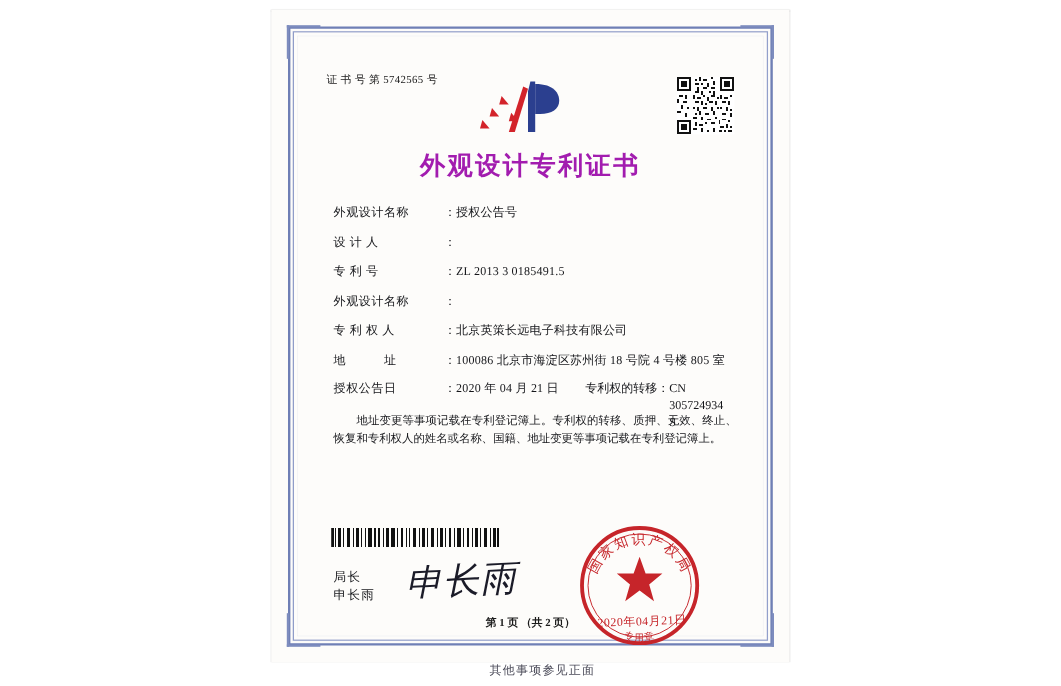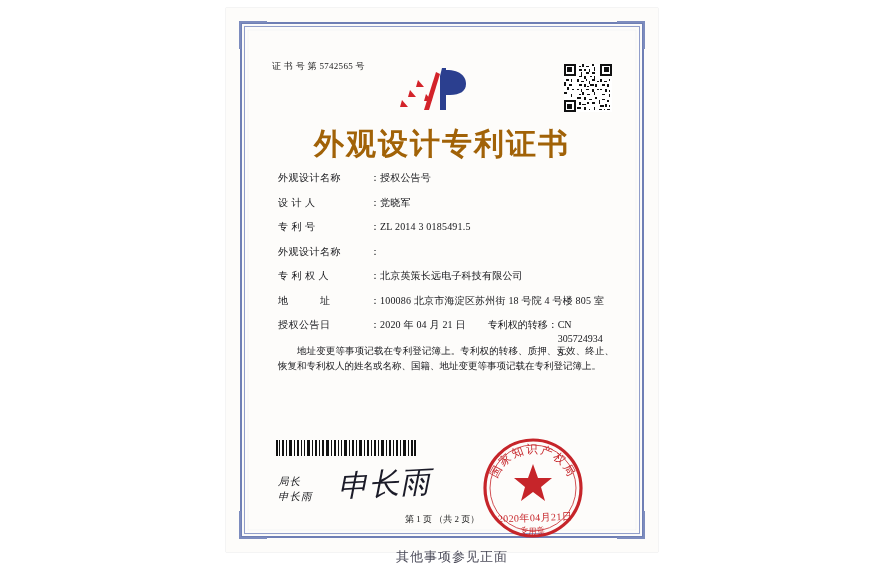--- a/index.html
+++ b/index.html
@@ -86,24 +86,24 @@
     height: 48px;
     background: #ffffff;
   }
 
   .title {
     position: absolute;
     left: 0;
     right: 0;
     top: 116px;
     text-align: center;
-    font-size: 30px;
+    font-size: 21px;
     font-weight: bold;
     letter-spacing: 2px;
-    color: #a16207;
+    color: #a21caf;
     font-family: "DejaVu Serif", "Liberation Serif", serif;
   }
 
   .fields {
     position: absolute;
     left: 52px;
     top: 163px;
     right: 48px;
     font-size: 10px;
     color: #15161a;
@@ -159,21 +159,20 @@
   }
 
   .sign-block {
     position: absolute;
     left: 52px;
     top: 466px;
     font-size: 10.5px;
     line-height: 15px;
     color: #15161a;
     letter-spacing: 1px;
-    font-style: italic;
   }
   .signature {
     position: absolute;
     left: 112px;
     top: 456px;
     font-size: 30px;
     color: #1b1b28;
     font-family: "DejaVu Serif", "Liberation Serif", serif;
     font-style: italic;
     letter-spacing: 1px;
@@ -201,28 +200,29 @@
   }
 
   .page-num {
     position: absolute;
     left: 0;
     right: 0;
     bottom: 26px;
     text-align: center;
     font-size: 9px;
     color: #1a1a1a;
+    font-weight: bold;
   }
   .footer-note {
     position: absolute;
     left: 0;
     right: 0;
     bottom: 6px;
     text-align: center;
-    font-size: 13px;
+    font-size: 10px;
     color: #4a4a58;
     letter-spacing: 1px;
     padding-left: 20px;
   }
   .guilloche {
     position: absolute;
     left: 16px;
     right: 16px;
     bottom: 16px;
     top: 16px;
@@ -361,26 +361,25 @@
 
     <div class="fields">
       <div class="field-row">
         <span class="field-label">外观设计名称</span>
         <span class="field-colon">：</span>
         <span class="field-value">授权公告号</span>
       </div>
       <div class="field-row">
         <span class="field-label">设 计 人</span>
         <span class="field-colon">：</span>
-        <span class="field-value">党晓军</span>
       </div>
       <div class="field-row">
         <span class="field-label">专 利 号</span>
         <span class="field-colon">：</span>
-        <span class="field-value">ZL 2014 3 0185491.5</span>
+        <span class="field-value">ZL 2013 3 0185491.5</span>
       </div>
       <div class="field-row">
         <span class="field-label">外观设计名称</span>
         <span class="field-colon">：</span>
       </div>
       <div class="field-row">
         <span class="field-label">专 利 权 人</span>
         <span class="field-colon">：</span>
         <span class="field-value">北京英策长远电子科技有限公司</span>
       </div>

